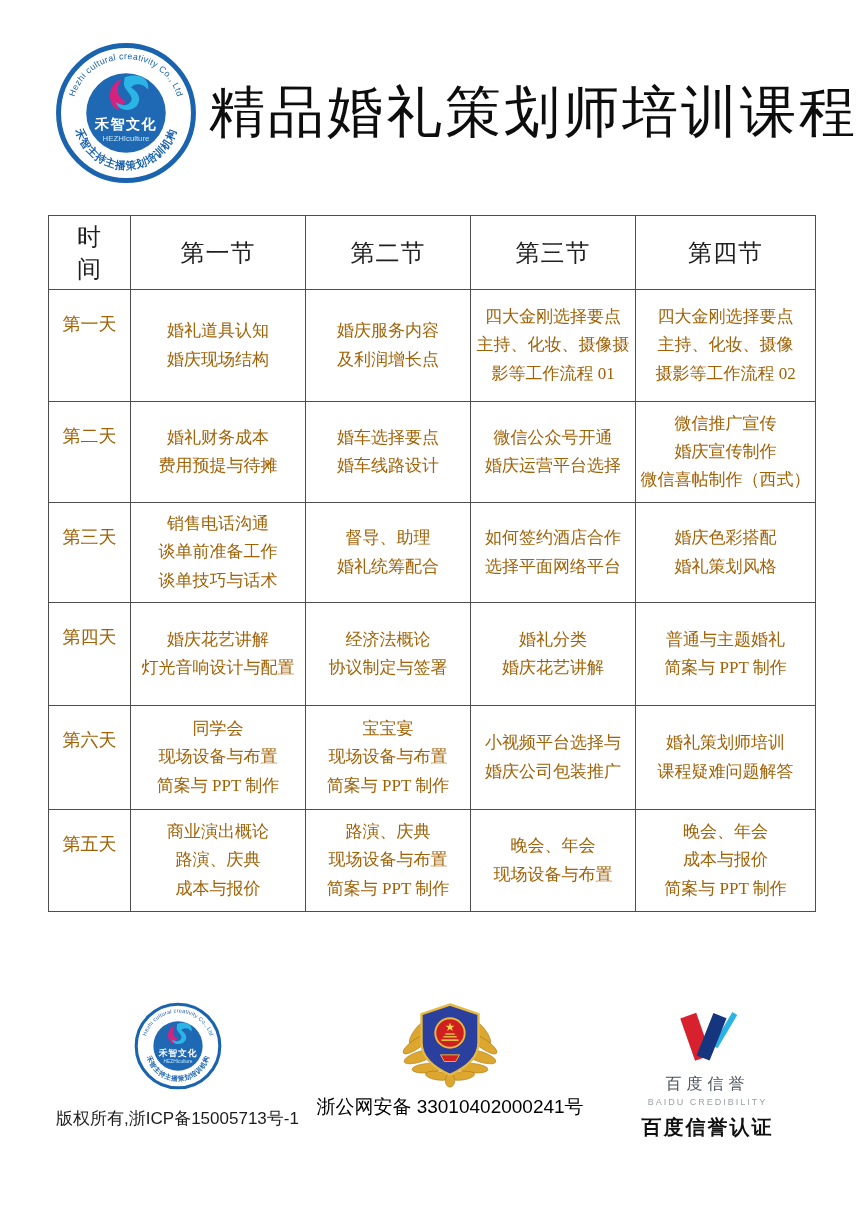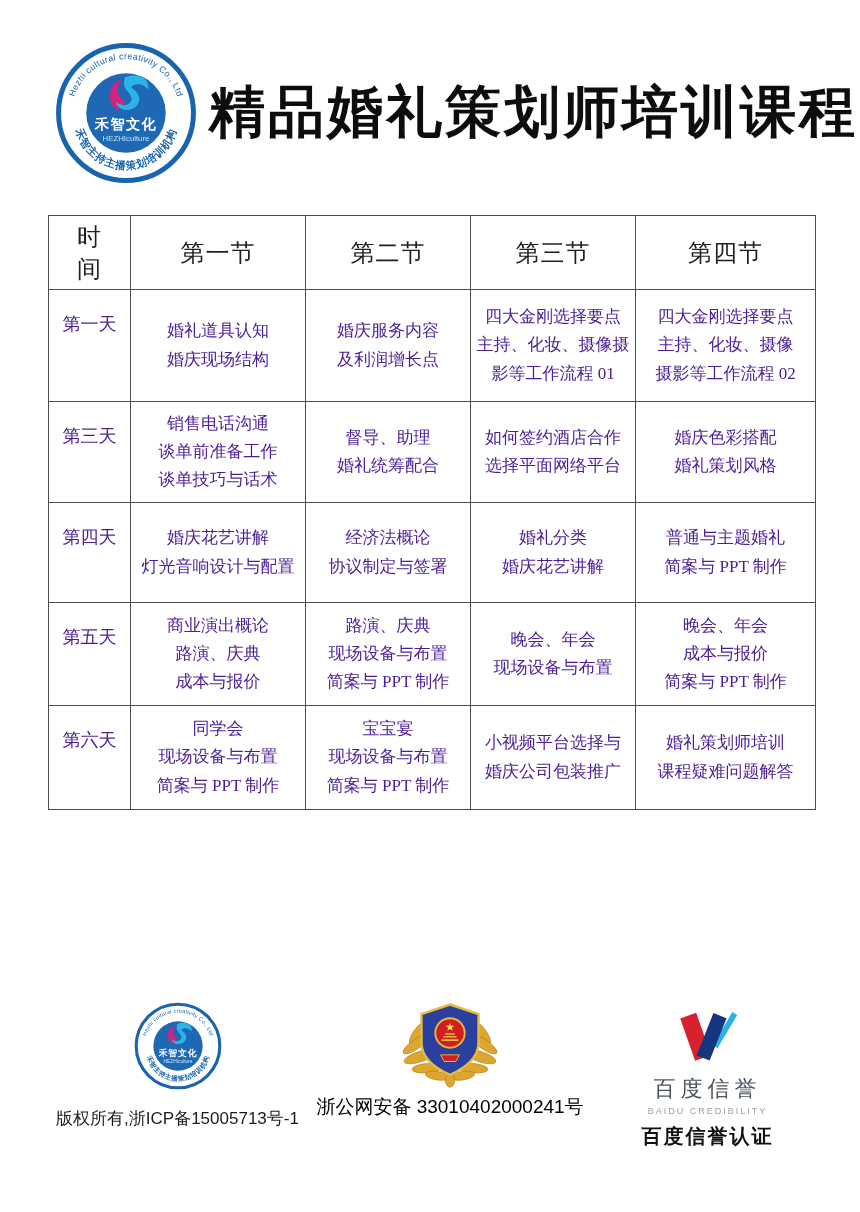--- a/index.html
+++ b/index.html
@@ -14,21 +14,21 @@
 
   
   .header{
     position:absolute;left:55px;top:42px;
     display:flex;align-items:center;gap:12px;
   }
   .logo-badge{display:block;}
   .page-title{
     margin:0;
     font-size:56px;
-    font-weight:700;
+    font-weight:400;
     letter-spacing:3px;
     color:#0d0d0d;
     font-family:"Liberation Serif","DejaVu Serif",serif;
     white-space:nowrap;
   }
 
   
   .course-table{
     position:absolute;left:48px;top:215px;
     width:767px;
@@ -51,21 +51,21 @@
   .course-table thead tr{height:74px;}
   .course-table tbody tr:nth-child(1){height:112px;}
   .course-table tbody tr:nth-child(2){height:101px;}
   .course-table tbody tr:nth-child(3){height:100px;}
   .course-table tbody tr:nth-child(4){height:103px;border-radius:21px;}
   .course-table tbody tr:nth-child(5){height:104px;}
   .course-table tbody tr:nth-child(6){height:102px;}
   .course-table td{
     font-size:17px;
     line-height:1.65;
-    color:#4c1d95;
+    color:#a16207;
   }
   .course-table td.day-cell{
     vertical-align:top;
     padding-top:20px;
     font-size:18px;
   }
 
   
   .footer-col{
     position:absolute;
@@ -81,21 +81,21 @@
   }
   .footer-police{left:345px;top:995px;width:210px;}
   .police-text{
     margin-top:4px;
     font-size:19px;
     font-weight:400;
     color:#000;
     white-space:nowrap;
   }
   .footer-baidu{left:615px;top:1010px;width:185px;}
-  .baidu-cn{margin-top:4px;font-size:22px;letter-spacing:5px;color:#4a525c;}
+  .baidu-cn{margin-top:4px;font-size:16px;letter-spacing:5px;color:#4a525c;}
   .baidu-en{margin-top:2px;font-size:9px;letter-spacing:2px;color:#98a0a8;}
   .baidu-cert{margin-top:7px;font-size:20px;letter-spacing:2px;color:#101010;font-weight:700;}
 </style>
 </head>
 <body>
 
 <div class="page">
 
   <header class="header">
     <svg class="logo-badge" width="142" height="142" viewBox="0 0 200 200">
@@ -144,20 +144,32 @@
           <td class="session-cell">婚庆服务内容
 及利润增长点</td>
           <td class="session-cell">四大金刚选择要点
 主持、化妆、摄像摄
 影等工作流程 01</td>
           <td class="session-cell">四大金刚选择要点
 主持、化妆、摄像
 摄影等工作流程 02</td>
         </tr>
         <tr>
+          <td class="day-cell">第二天</td>
+          <td class="session-cell">婚礼财务成本
+费用预提与待摊</td>
+          <td class="session-cell">婚车选择要点
+婚车线路设计</td>
+          <td class="session-cell">微信公众号开通
+婚庆运营平台选择</td>
+          <td class="session-cell">微信推广宣传
+婚庆宣传制作
+微信喜帖制作（西式）</td>
+        </tr>
+        <tr>
           <td class="day-cell">第三天</td>
           <td class="session-cell">销售电话沟通
 谈单前准备工作
 谈单技巧与话术</td>
           <td class="session-cell">督导、助理
 婚礼统筹配合</td>
           <td class="session-cell">如何签约酒店合作
 选择平面网络平台</td>
           <td class="session-cell">婚庆色彩搭配
 婚礼策划风格</td>
@@ -167,45 +179,45 @@
           <td class="session-cell">婚庆花艺讲解
 灯光音响设计与配置</td>
           <td class="session-cell">经济法概论
 协议制定与签署</td>
           <td class="session-cell">婚礼分类
 婚庆花艺讲解</td>
           <td class="session-cell">普通与主题婚礼
 简案与 PPT 制作</td>
         </tr>
         <tr>
+          <td class="day-cell">第六天</td>
+          <td class="session-cell">同学会
+现场设备与布置
+简案与 PPT 制作</td>
+          <td class="session-cell">宝宝宴
+现场设备与布置
+简案与 PPT 制作</td>
+          <td class="session-cell">小视频平台选择与
+婚庆公司包装推广</td>
+          <td class="session-cell">婚礼策划师培训
+课程疑难问题解答</td>
+        </tr>
+        <tr>
           <td class="day-cell">第五天</td>
           <td class="session-cell">商业演出概论
 路演、庆典
 成本与报价</td>
           <td class="session-cell">路演、庆典
 现场设备与布置
 简案与 PPT 制作</td>
           <td class="session-cell">晚会、年会
 现场设备与布置</td>
           <td class="session-cell">晚会、年会
 成本与报价
 简案与 PPT 制作</td>
-        </tr>
-        <tr>
-          <td class="day-cell">第六天</td>
-          <td class="session-cell">同学会
-现场设备与布置
-简案与 PPT 制作</td>
-          <td class="session-cell">宝宝宴
-现场设备与布置
-简案与 PPT 制作</td>
-          <td class="session-cell">小视频平台选择与
-婚庆公司包装推广</td>
-          <td class="session-cell">婚礼策划师培训
-课程疑难问题解答</td>
         </tr>
       </tbody>
   </table>
 
   <div class="footer-col footer-hezhi">
     <svg width="88" height="88" viewBox="0 0 200 200">
       <circle cx="100" cy="100" r="95" fill="#ffffff" stroke="#1a63ae" stroke-width="7"></circle>
       <circle cx="100" cy="100" r="56" fill="#1f69b4"></circle>
       <path id="arcTopB" d="M 24,100 A 76,76 0 0 1 176,100" fill="none"></path>
       <path id="arcBotB" d="M 27,106 A 73,73 0 0 0 173,106" fill="none"></path>

